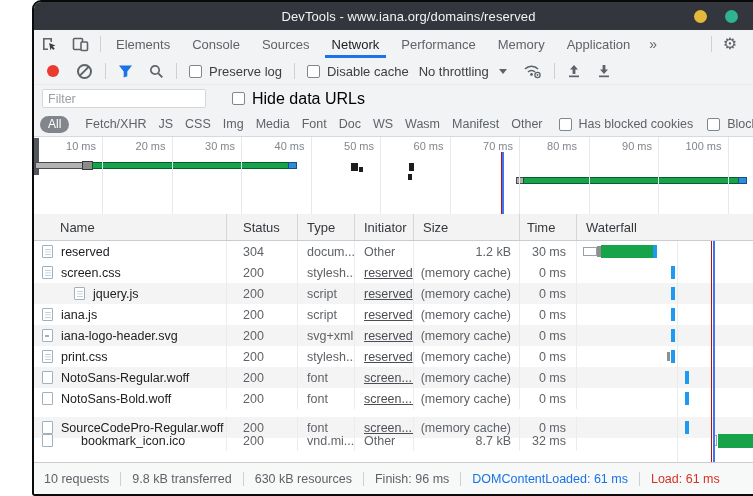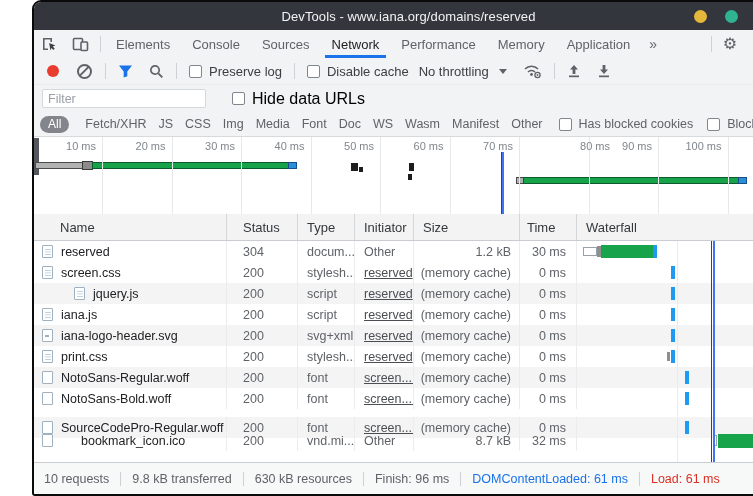--- a/index.html
+++ b/index.html
@@ -239,21 +239,21 @@
       <div class="ov-label" style="left: 143px; width: 58px;">30 ms</div>
       <div class="ov-grid" style="left: 276.5px;"></div>
       <div class="ov-label" style="left: 212.5px; width: 58px;">40 ms</div>
       <div class="ov-grid" style="left: 346px;"></div>
       <div class="ov-label" style="left: 282px; width: 58px;">50 ms</div>
       <div class="ov-grid" style="left: 415.5px;"></div>
       <div class="ov-label" style="left: 351.5px; width: 58px;">60 ms</div>
       <div class="ov-grid" style="left: 485px;"></div>
       <div class="ov-label" style="left: 421px; width: 58px;">70 ms</div>
       <div class="ov-grid" style="left: 554.5px;"></div>
-      <div class="ov-label" style="left: 518px; width: 58px;">80 ms</div>
+      <div class="ov-label" style="left: 485px; width: 58px;">80 ms</div>
       <div class="ov-grid" style="left: 624px;"></div>
       <div class="ov-label" style="left: 560px; width: 58px;">90 ms</div>
       <div class="ov-grid" style="left: 693.5px;"></div>
       <div class="ov-label" style="left: 629.5px; width: 58px;">100 ms</div>
       <div class="ov-label" style="left: 699px; width: 58px;">110 ms</div>
     </div>
 
   <div class="abs theader" id="theader">
       <div class="hcell" style="left: 0px; width: 193px; padding-left: 26px;">Name</div>
       <div class="hcell" style="left: 193px; width: 71px; padding-left: 16px;">Status</div>

